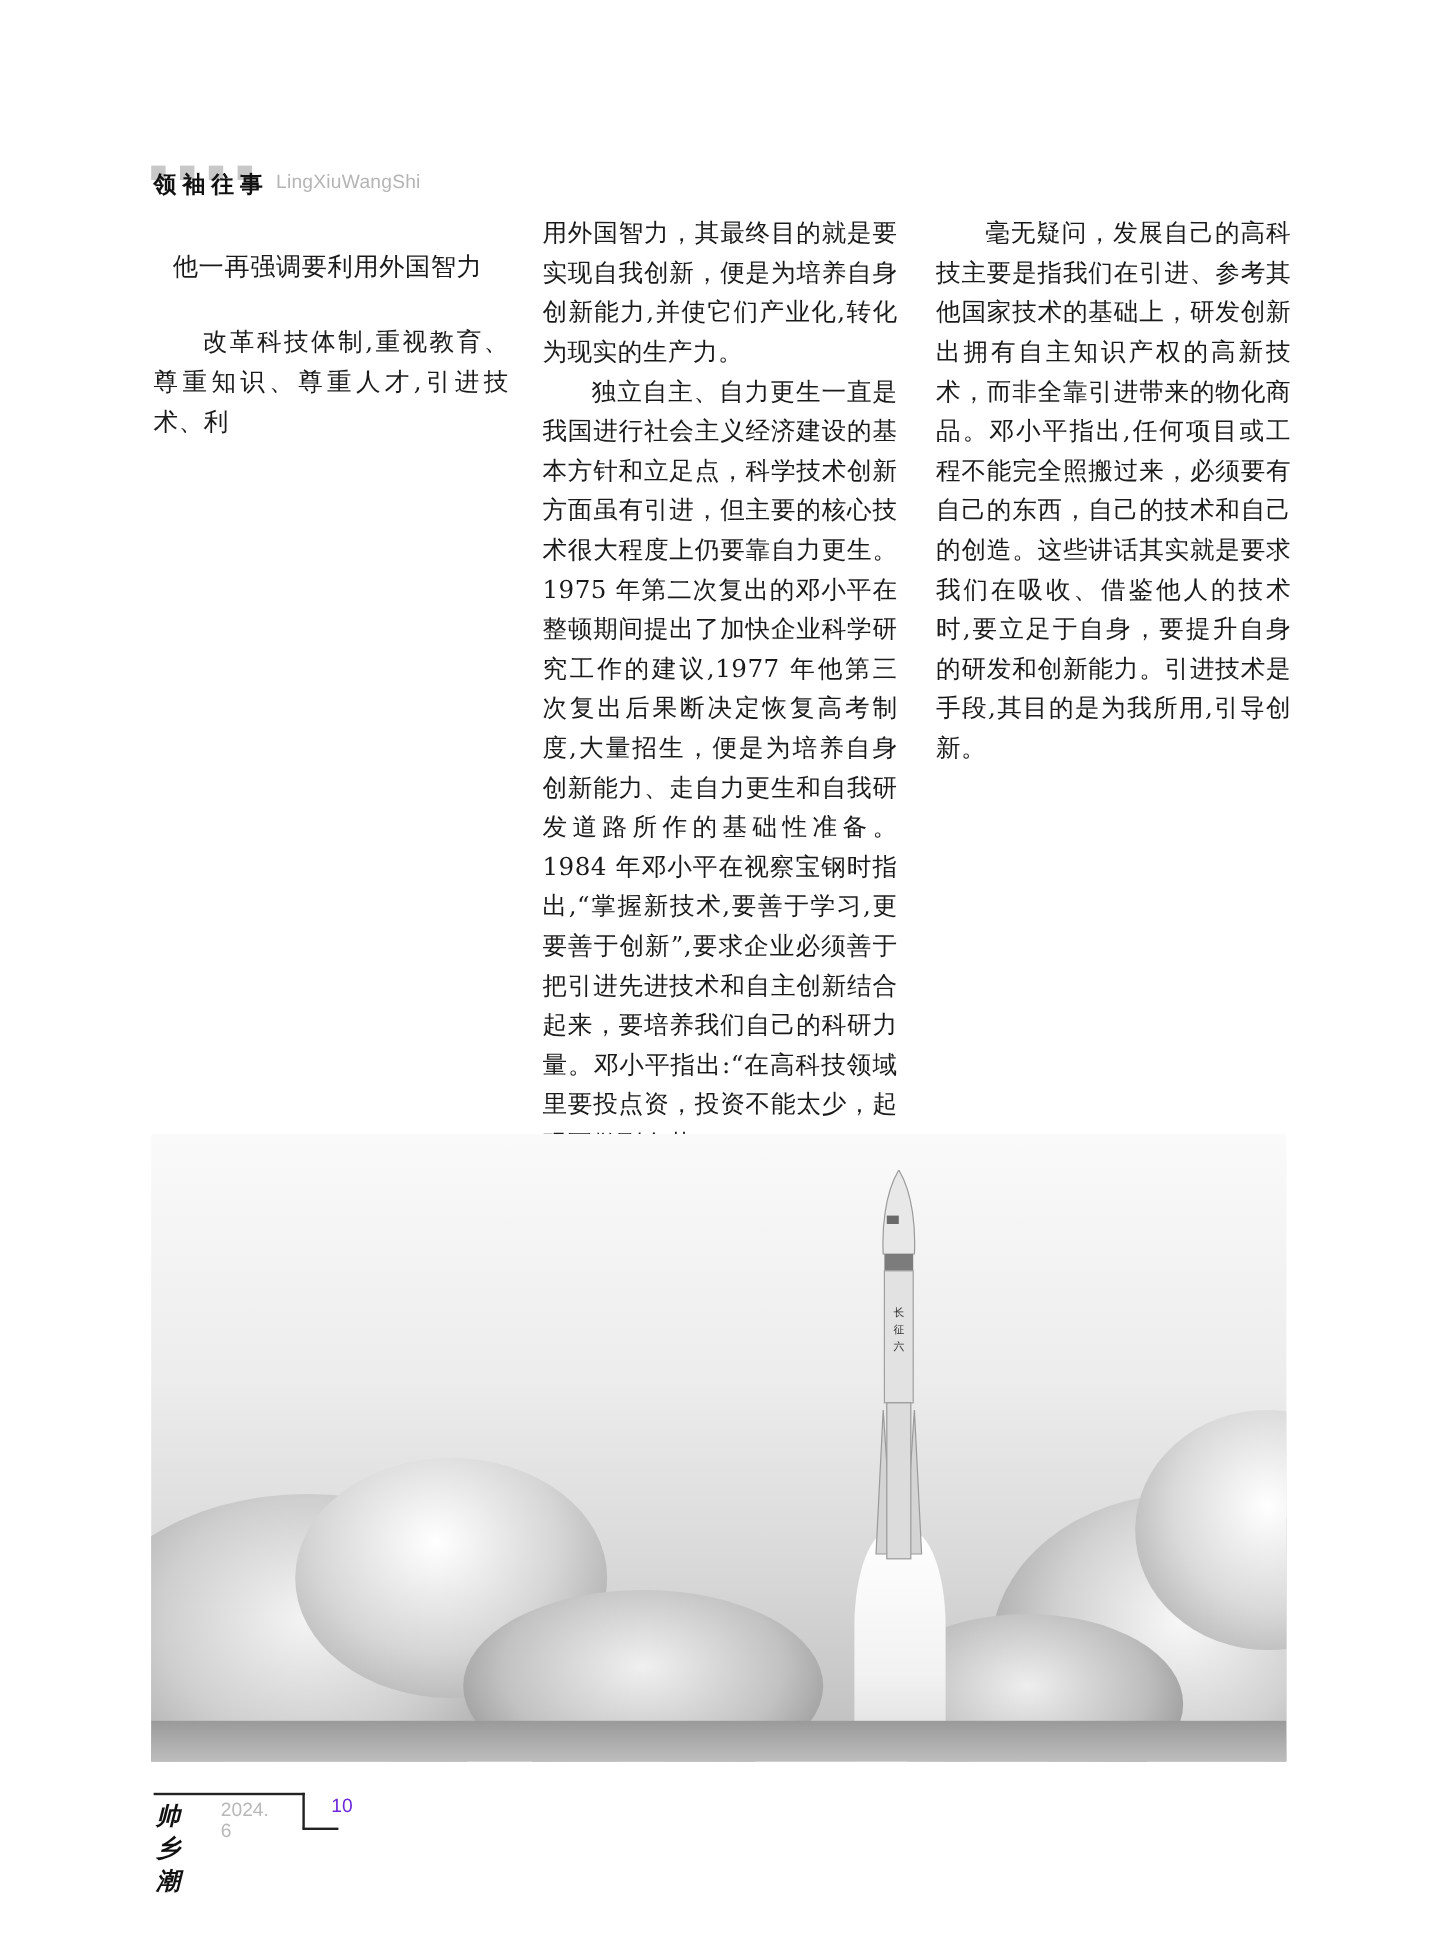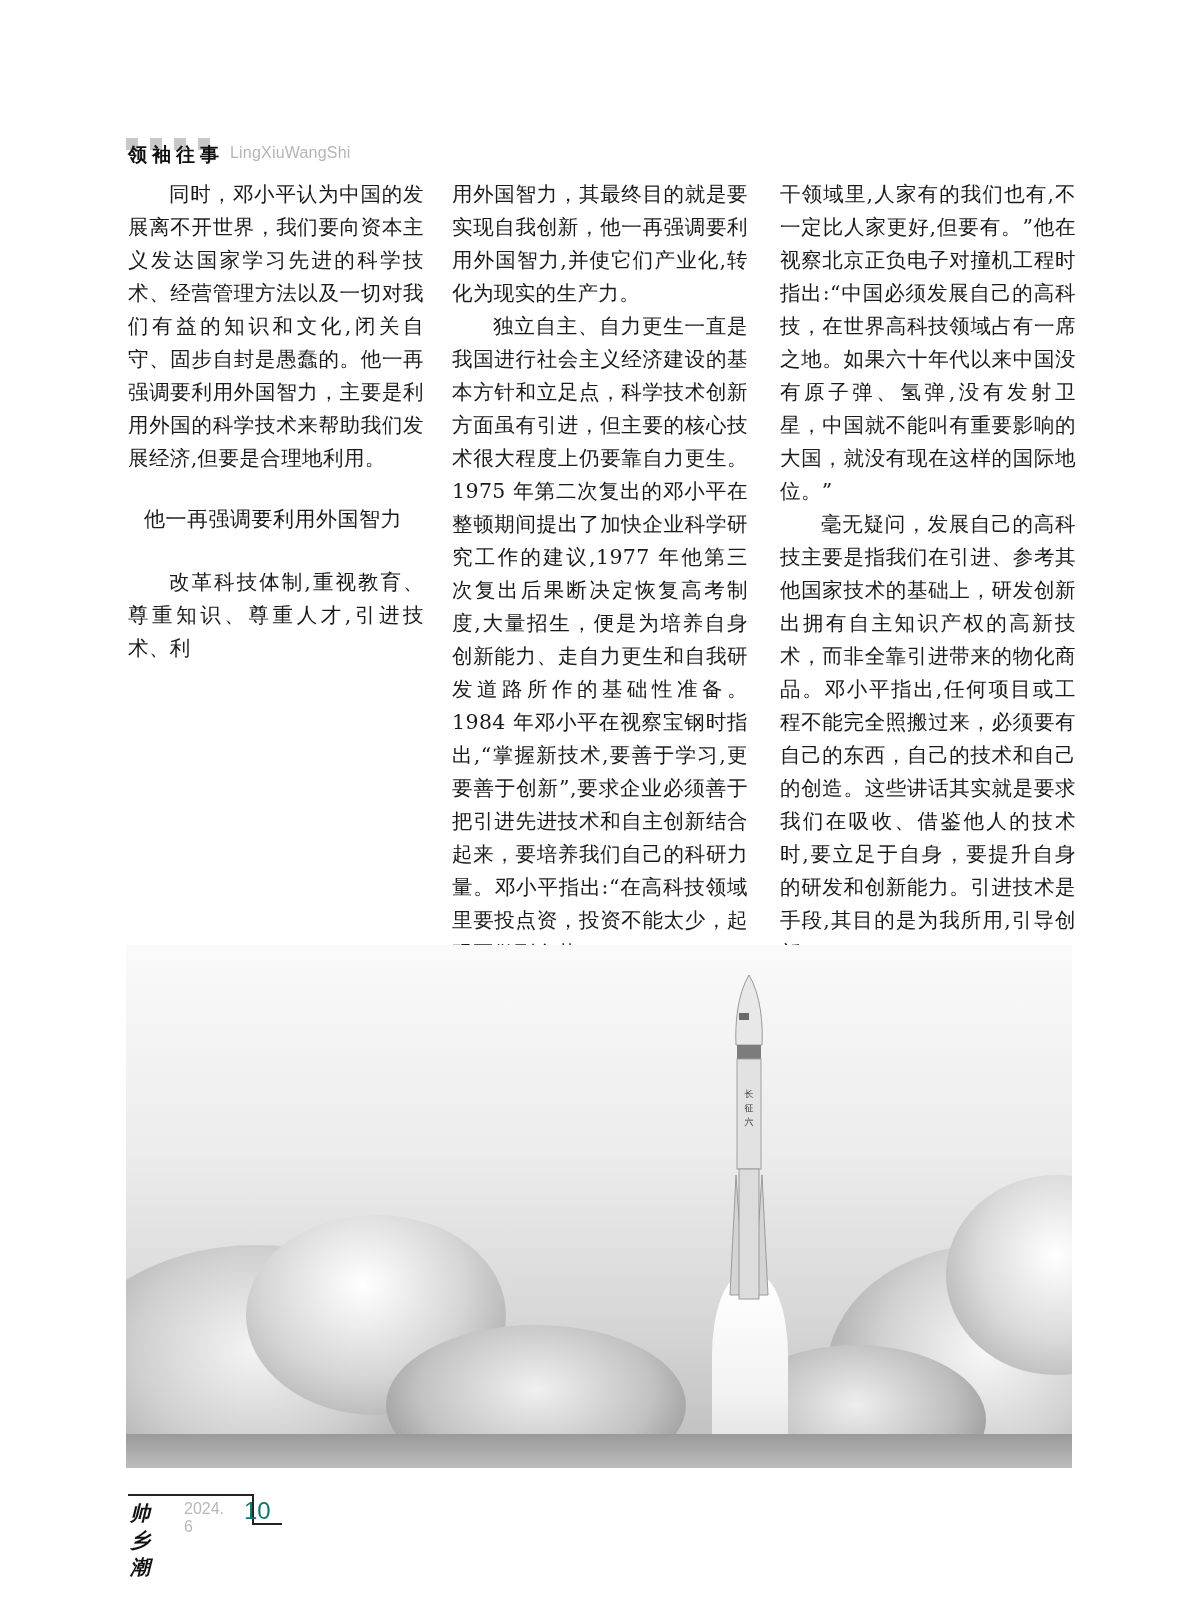--- a/index.html
+++ b/index.html
@@ -26,21 +26,21 @@
   .cloud { position: absolute; border-radius: 50%; }
   .ground { position: absolute; left: 0; right: 0; bottom: 0; height: 34px; background: linear-gradient(180deg, #9a9a9a, #bdbdbd); }
   .rocket { position: absolute; left: 596px; top: 30px; width: 54px; height: 420px; }
 
   .footer { position: absolute; left: 128px; top: 1494px; height: 40px; }
   .footer .topline { position: absolute; left: 0; top: 0; width: 126px; border-top: 2px solid #222; }
   .footer .vline { position: absolute; left: 124px; top: 0; height: 30px; border-left: 2px solid #222; }
   .footer .bline { position: absolute; left: 124px; top: 29px; width: 30px; border-top: 2px solid #222; }
   .footer .logo { position: absolute; left: 2px; top: 6px; font-family: "DejaVu Serif", serif; font-style: italic; font-weight: bold; font-size: 20px; color: #111; letter-spacing: -1px; }
   .footer .date { position: absolute; left: 56px; top: 6px; font-family: Liberation Sans, sans-serif; font-size: 16px; color: #b8b8b8; }
-  .footer .page { position: absolute; left: 116px; top: 3px; font-family: "Liberation Sans", sans-serif; font-size: 24px; color: #0f766e; }
+  .footer .page { position: absolute; left: 148px; top: 3px; font-family: "Liberation Sans", sans-serif; font-size: 16px; color: #6d28d9; }
 </style>
 </head>
 <body>
 
 <div class="header">
   <div class="cn">
     <div class="blk">
         <span>领</span>
       </div>
     <div class="blk">
@@ -51,30 +51,28 @@
       </div>
     <div class="blk">
         <span>事</span>
       </div>
   </div>
   <span class="en">LingXiuWangShi</span>
 </div>
 
 <div class="columns">
   <div class="col col1">
-    <p class="indent">同时，邓小平认为中国的发展离不开世界，我们要向资本主义发达国家学习先进的科学技术、经营管理方法以及一切对我们有益的知识和文化,闭关自守、固步自封是愚蠢的。他一再强调要利用外国智力，主要是利用外国的科学技术来帮助我们发展经济,但要是合理地利用。</p>
     <div class="subhead">他一再强调要利用外国智力</div>
     <p class="indent">改革科技体制,重视教育、尊重知识、尊重人才,引进技术、利</p>
   </div>
   <div class="col col2">
-    <p>用外国智力，其最终目的就是要实现自我创新，他一再强调要利用外国智力,并使它们产业化,转化为现实的生产力。</p>
+    <p>用外国智力，其最终目的就是要实现自我创新，便是为培养自身创新能力,并使它们产业化,转化为现实的生产力。</p>
     <p class="indent">独立自主、自力更生一直是我国进行社会主义经济建设的基本方针和立足点，科学技术创新方面虽有引进，但主要的核心技术很大程度上仍要靠自力更生。1975 年第二次复出的邓小平在整顿期间提出了加快企业科学研究工作的建议,1977 年他第三次复出后果断决定恢复高考制度,大量招生，便是为培养自身创新能力、走自力更生和自我研发道路所作的基础性准备。1984 年邓小平在视察宝钢时指出,“掌握新技术,要善于学习,更要善于创新”,要求企业必须善于把引进先进技术和自主创新结合起来，要培养我们自己的科研力量。邓小平指出:“在高科技领域里要投点资，投资不能太少，起码要做到在若</p>
   </div>
   <div class="col col3">
-    <p>干领域里,人家有的我们也有,不一定比人家更好,但要有。”他在视察北京正负电子对撞机工程时指出:“中国必须发展自己的高科技，在世界高科技领域占有一席之地。如果六十年代以来中国没有原子弹、氢弹,没有发射卫星，中国就不能叫有重要影响的大国，就没有现在这样的国际地位。”</p>
     <p class="indent">毫无疑问，发展自己的高科技主要是指我们在引进、参考其他国家技术的基础上，研发创新出拥有自主知识产权的高新技术，而非全靠引进带来的物化商品。邓小平指出,任何项目或工程不能完全照搬过来，必须要有自己的东西，自己的技术和自己的创造。这些讲话其实就是要求我们在吸收、借鉴他人的技术时,要立足于自身，要提升自身的研发和创新能力。引进技术是手段,其目的是为我所用,引导创新。</p>
   </div>
 </div>
 
 <div class="figure">
 
   <div class="cloud" style="left:-60px;top:300px;width:380px;height:260px;background:radial-gradient(ellipse at 50% 40%, #f4f4f4 0%, #cfcfcf 45%, #8a8a8a 100%);"></div>
   <div class="cloud" style="left:120px;top:270px;width:260px;height:200px;background:radial-gradient(ellipse at 45% 35%, #ffffff 0%, #d6d6d6 50%, #9a9a9a 100%);"></div>
   <div class="cloud" style="left:260px;top:380px;width:300px;height:160px;background:radial-gradient(ellipse at 50% 40%, #f0f0f0 0%, #c2c2c2 55%, #7d7d7d 100%);"></div>
 

